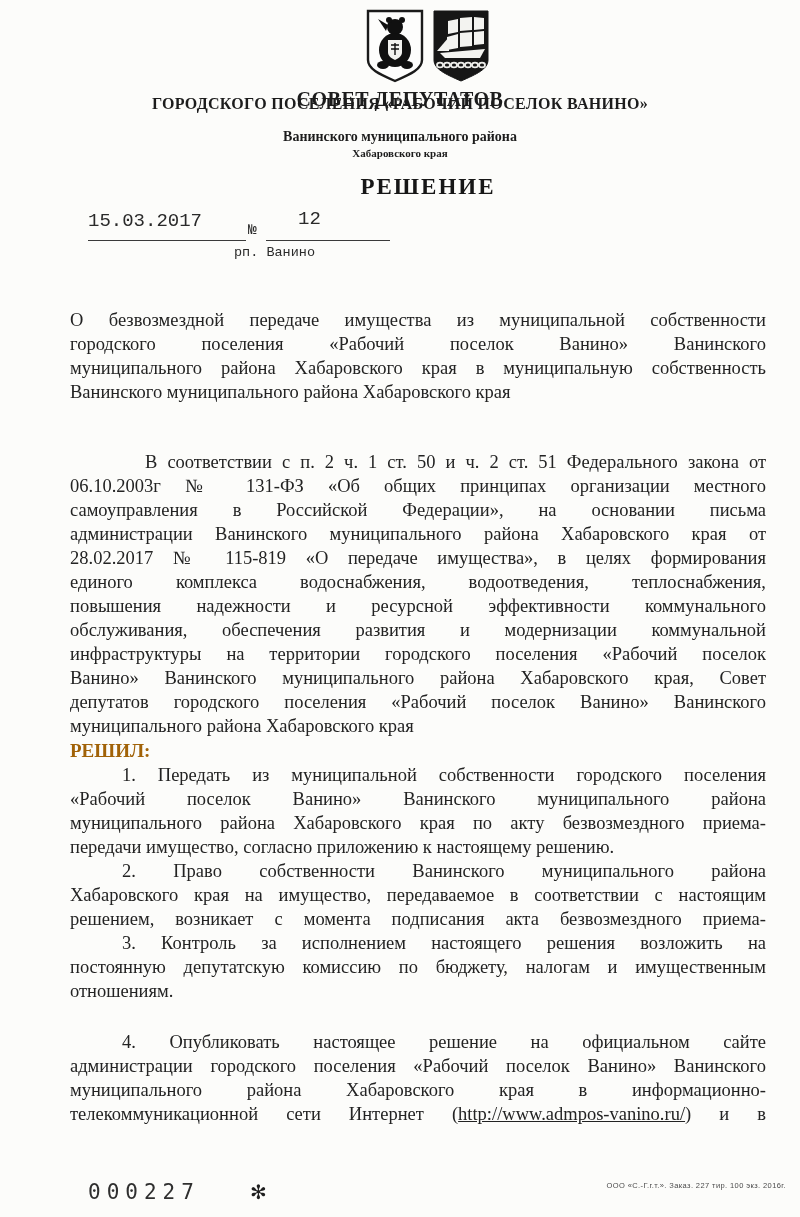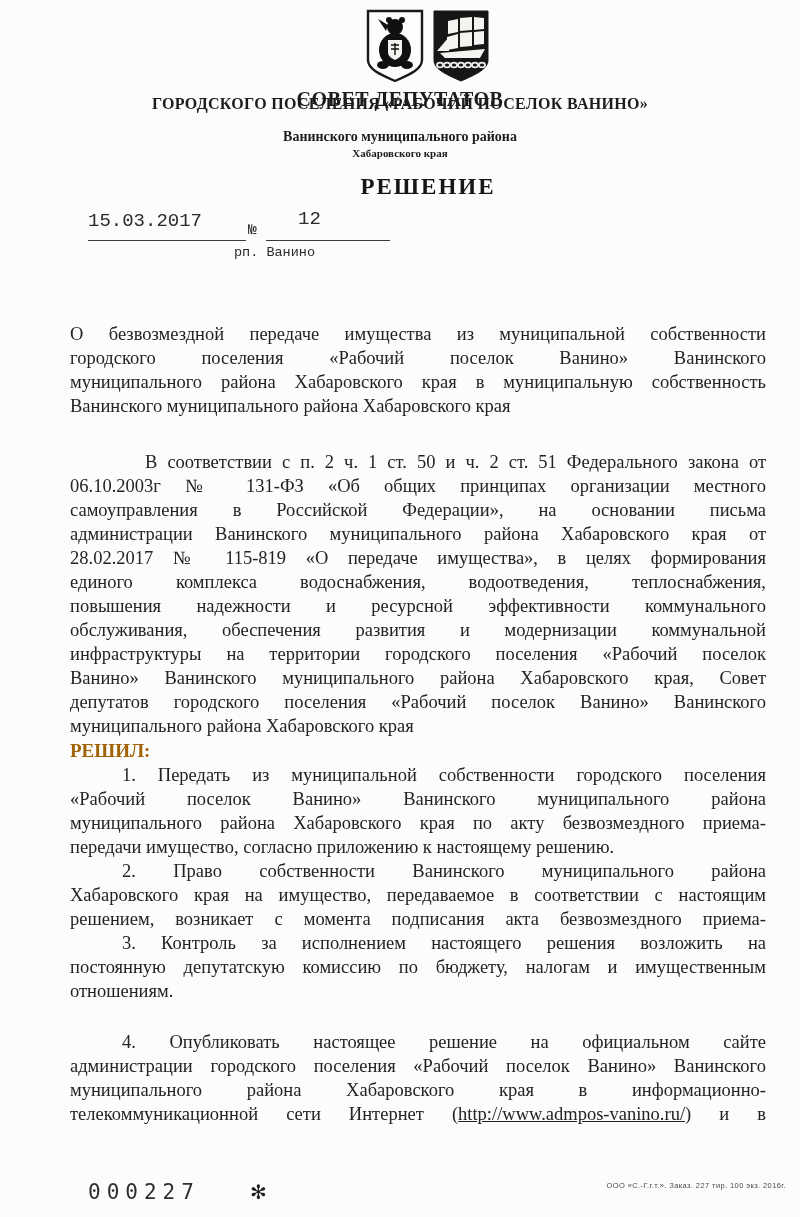--- a/index.html
+++ b/index.html
@@ -37,21 +37,21 @@
   
   .textblock{
     position:absolute;left:70px;width:696px;
     font-size:18.5px;line-height:24px;color:#232323;
   }
   .jline{text-align:justify;text-align-last:justify;white-space:normal;}
   .jline-last{text-align-last:left;}
   .para .jline:first-child{text-indent:52px;}
   .preamble-para .jline:first-child{text-indent:75px;}
   .subject-para .jline:first-child{text-indent:0;}
-  .subject-block{top:322px;}
+  .subject-block{top:308px;}
   .preamble-block{top:450px;}
   .resolution-block{top:739px;}
   .resolved-heading{font-weight:bold;font-size:19px;line-height:24px;color:#a16207;}
   .item4{margin-top:27px;}
   .url{text-decoration:underline;}
   
   .copy-number{
     position:absolute;left:88px;top:1180px;
     font-family:"DejaVu Sans Mono","Liberation Mono",monospace;
     font-size:21px;letter-spacing:6px;color:#2f2f2f;

